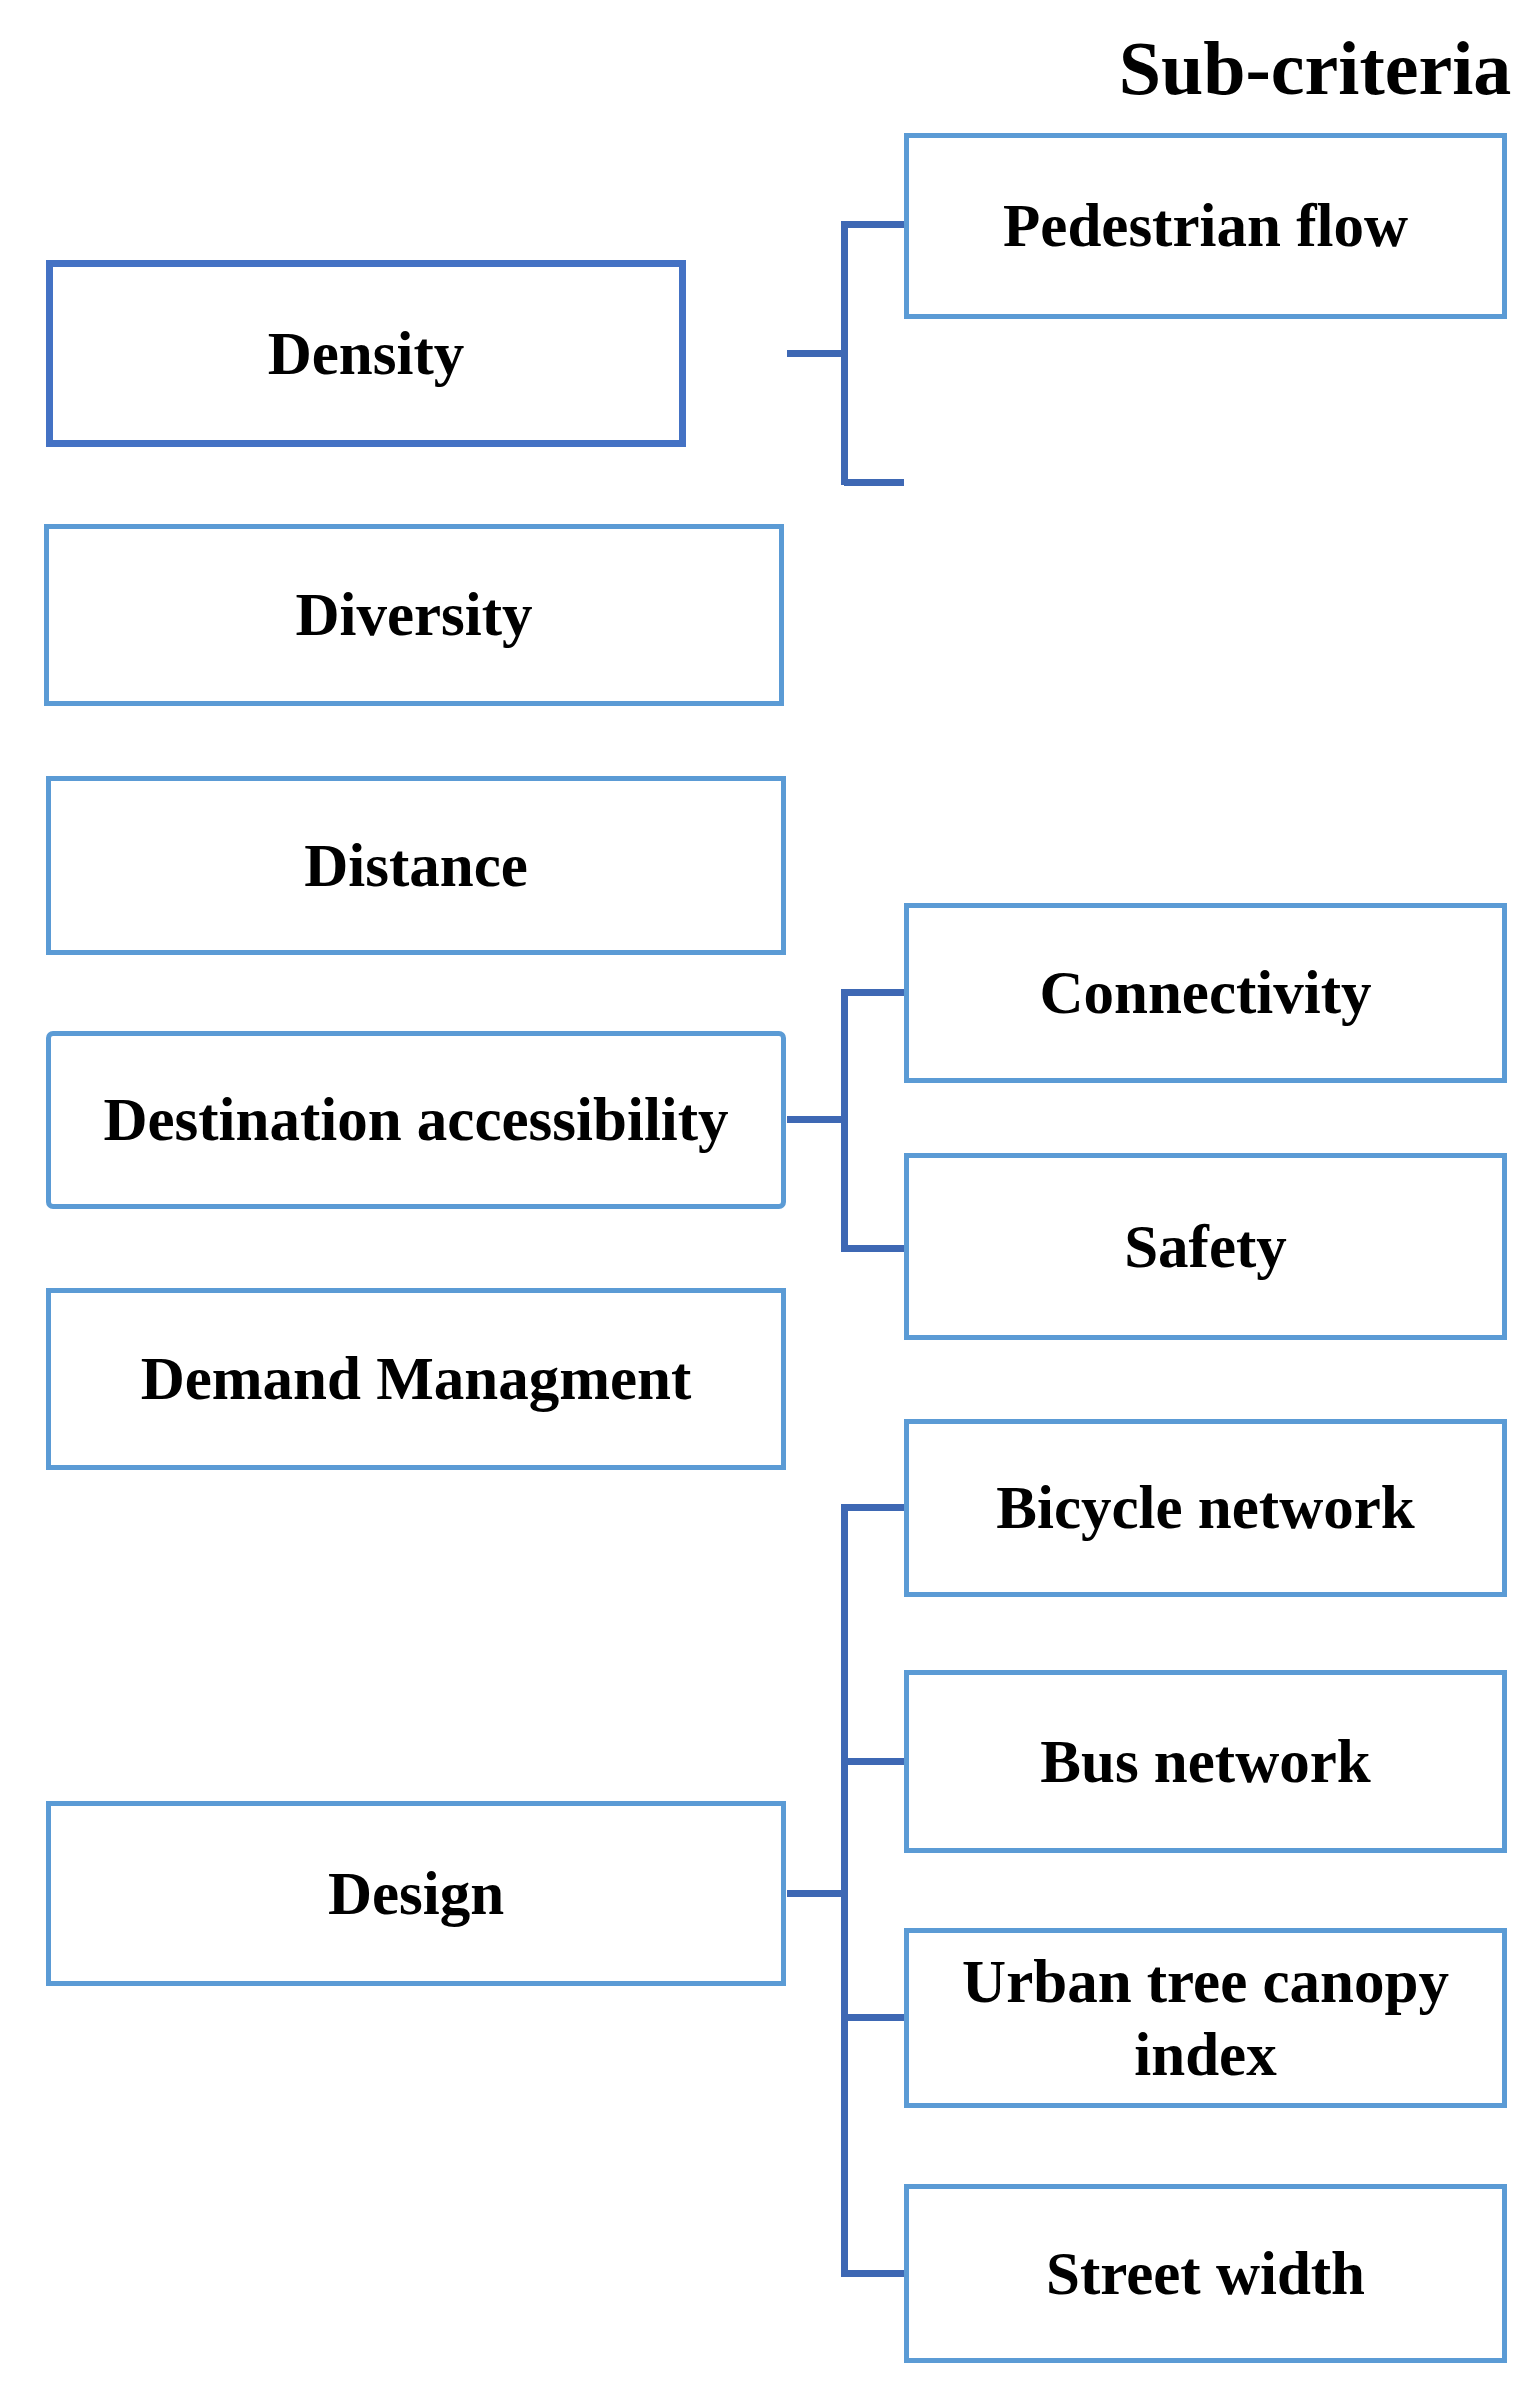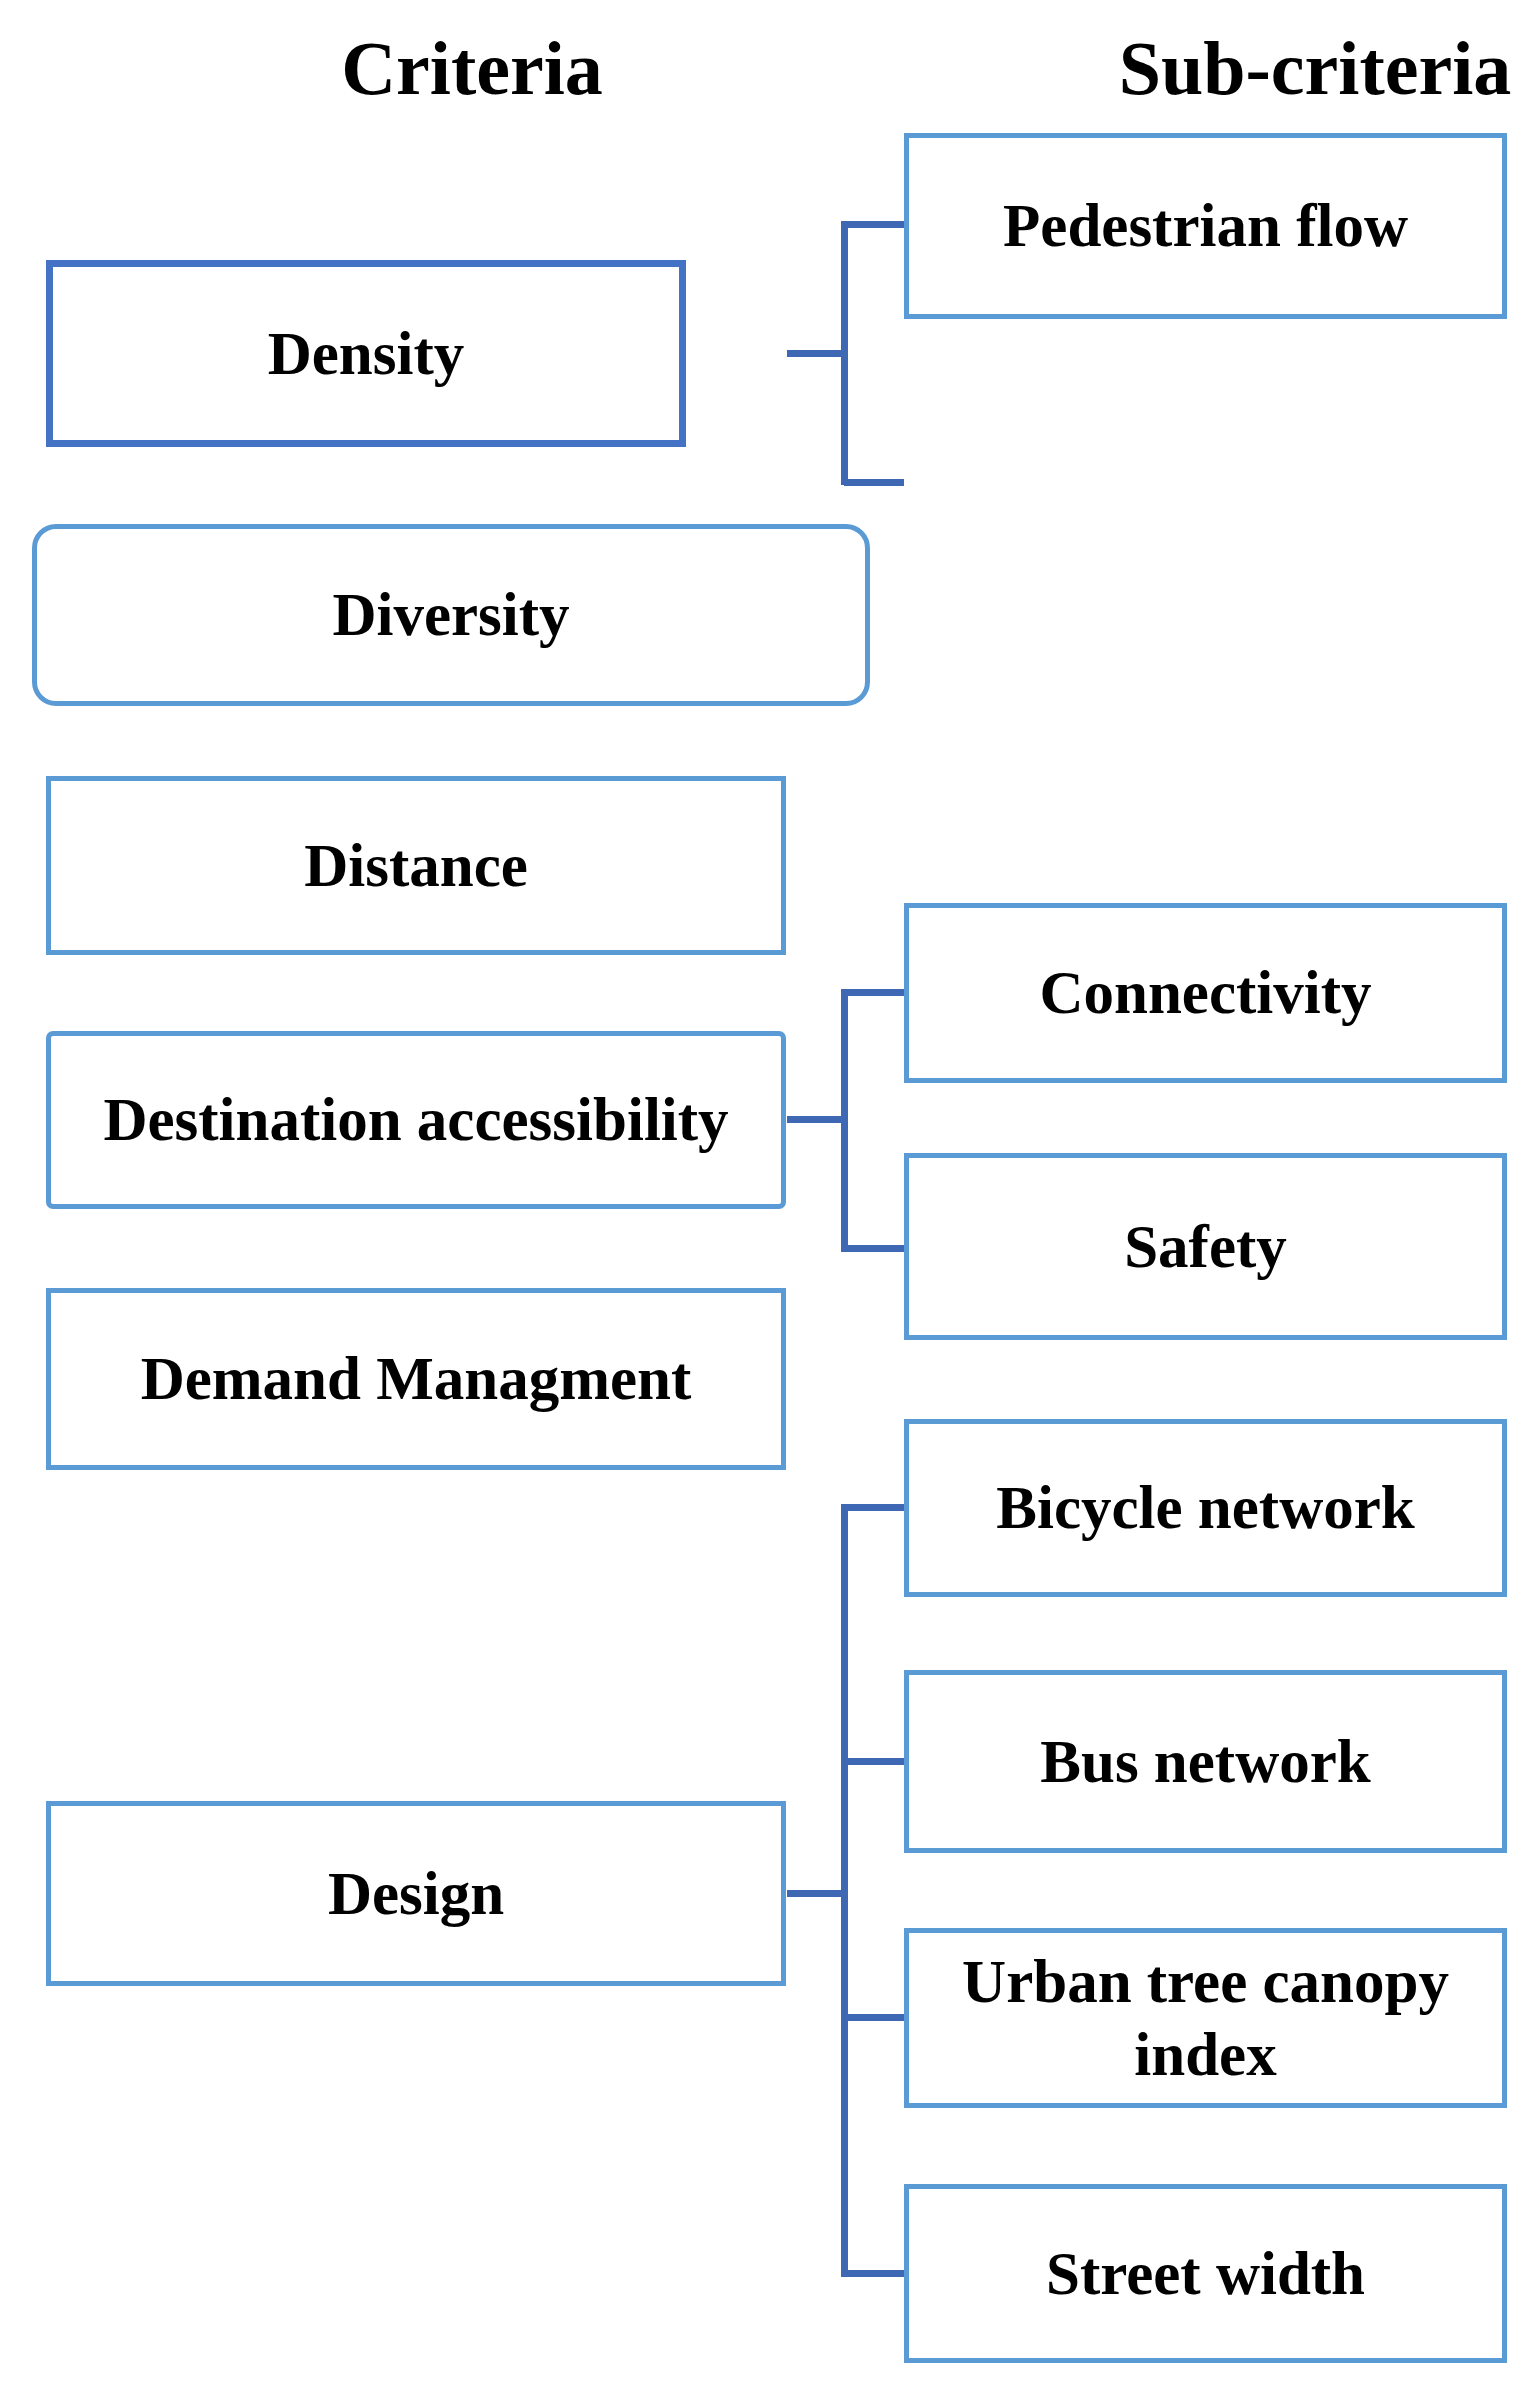--- a/index.html
+++ b/index.html
@@ -34,21 +34,21 @@
     text-align:center;
     font-weight:bold;
     font-size:61px;
     line-height:1.2;
     padding:0 16px;
   }
   .box.light{border:5.6px solid #5B9BD5;}
   .box.dark{border:7.2px solid #4472C4;}
   
   #b-density{left:46px;top:260px;width:640px;height:187px;}
-  #b-diversity{left:32px;top:524px;width:838px;height:182px;border-radius:24px;}
+  #b-diversity{left:44px;top:524px;width:740px;height:182px;}
   #b-distance{left:46px;top:776px;width:740px;height:179px;}
   #b-destination{left:46px;top:1031px;width:740px;height:178px;border-radius:7px;}
   #b-demand{left:46px;top:1288px;width:740px;height:182px;}
   #b-design{left:46px;top:1801px;width:740px;height:185px;}
   
   #b-pedestrian{left:904px;top:133px;width:603px;height:186px;}
   #b-humanactivity{left:904px;top:388px;width:603px;height:188px;}
   #b-connectivity{left:904px;top:903px;width:603px;height:180px;}
   #b-safety{left:904px;top:1153px;width:603px;height:187px;}
   #b-bicycle{left:904px;top:1419px;width:603px;height:178px;}
@@ -73,21 +73,20 @@
   #c3s1{left:844px;top:1504px;width:60px; height:7.2px;}
   #c3s2{left:844px;top:1758px;width:60px; height:7.2px;}
   #c3s3{left:844px;top:2014px;width:60px; height:7.2px;}
   #c3s4{left:844px;top:2270px;width:60px; height:7.2px;}
 </style>
 </head>
 <body>
 
 <div class="canvas">
 
-  <div class="title" id="t-left">Criteria</div>
   <div class="title" id="t-right">Sub-criteria</div>
 
   <div class="box dark" id="b-density">
     <span>Density</span>
   </div>
   <div class="box light" id="b-diversity">
     <span>Diversity</span>
   </div>
   <div class="box light" id="b-distance">
     <span>Distance</span>

